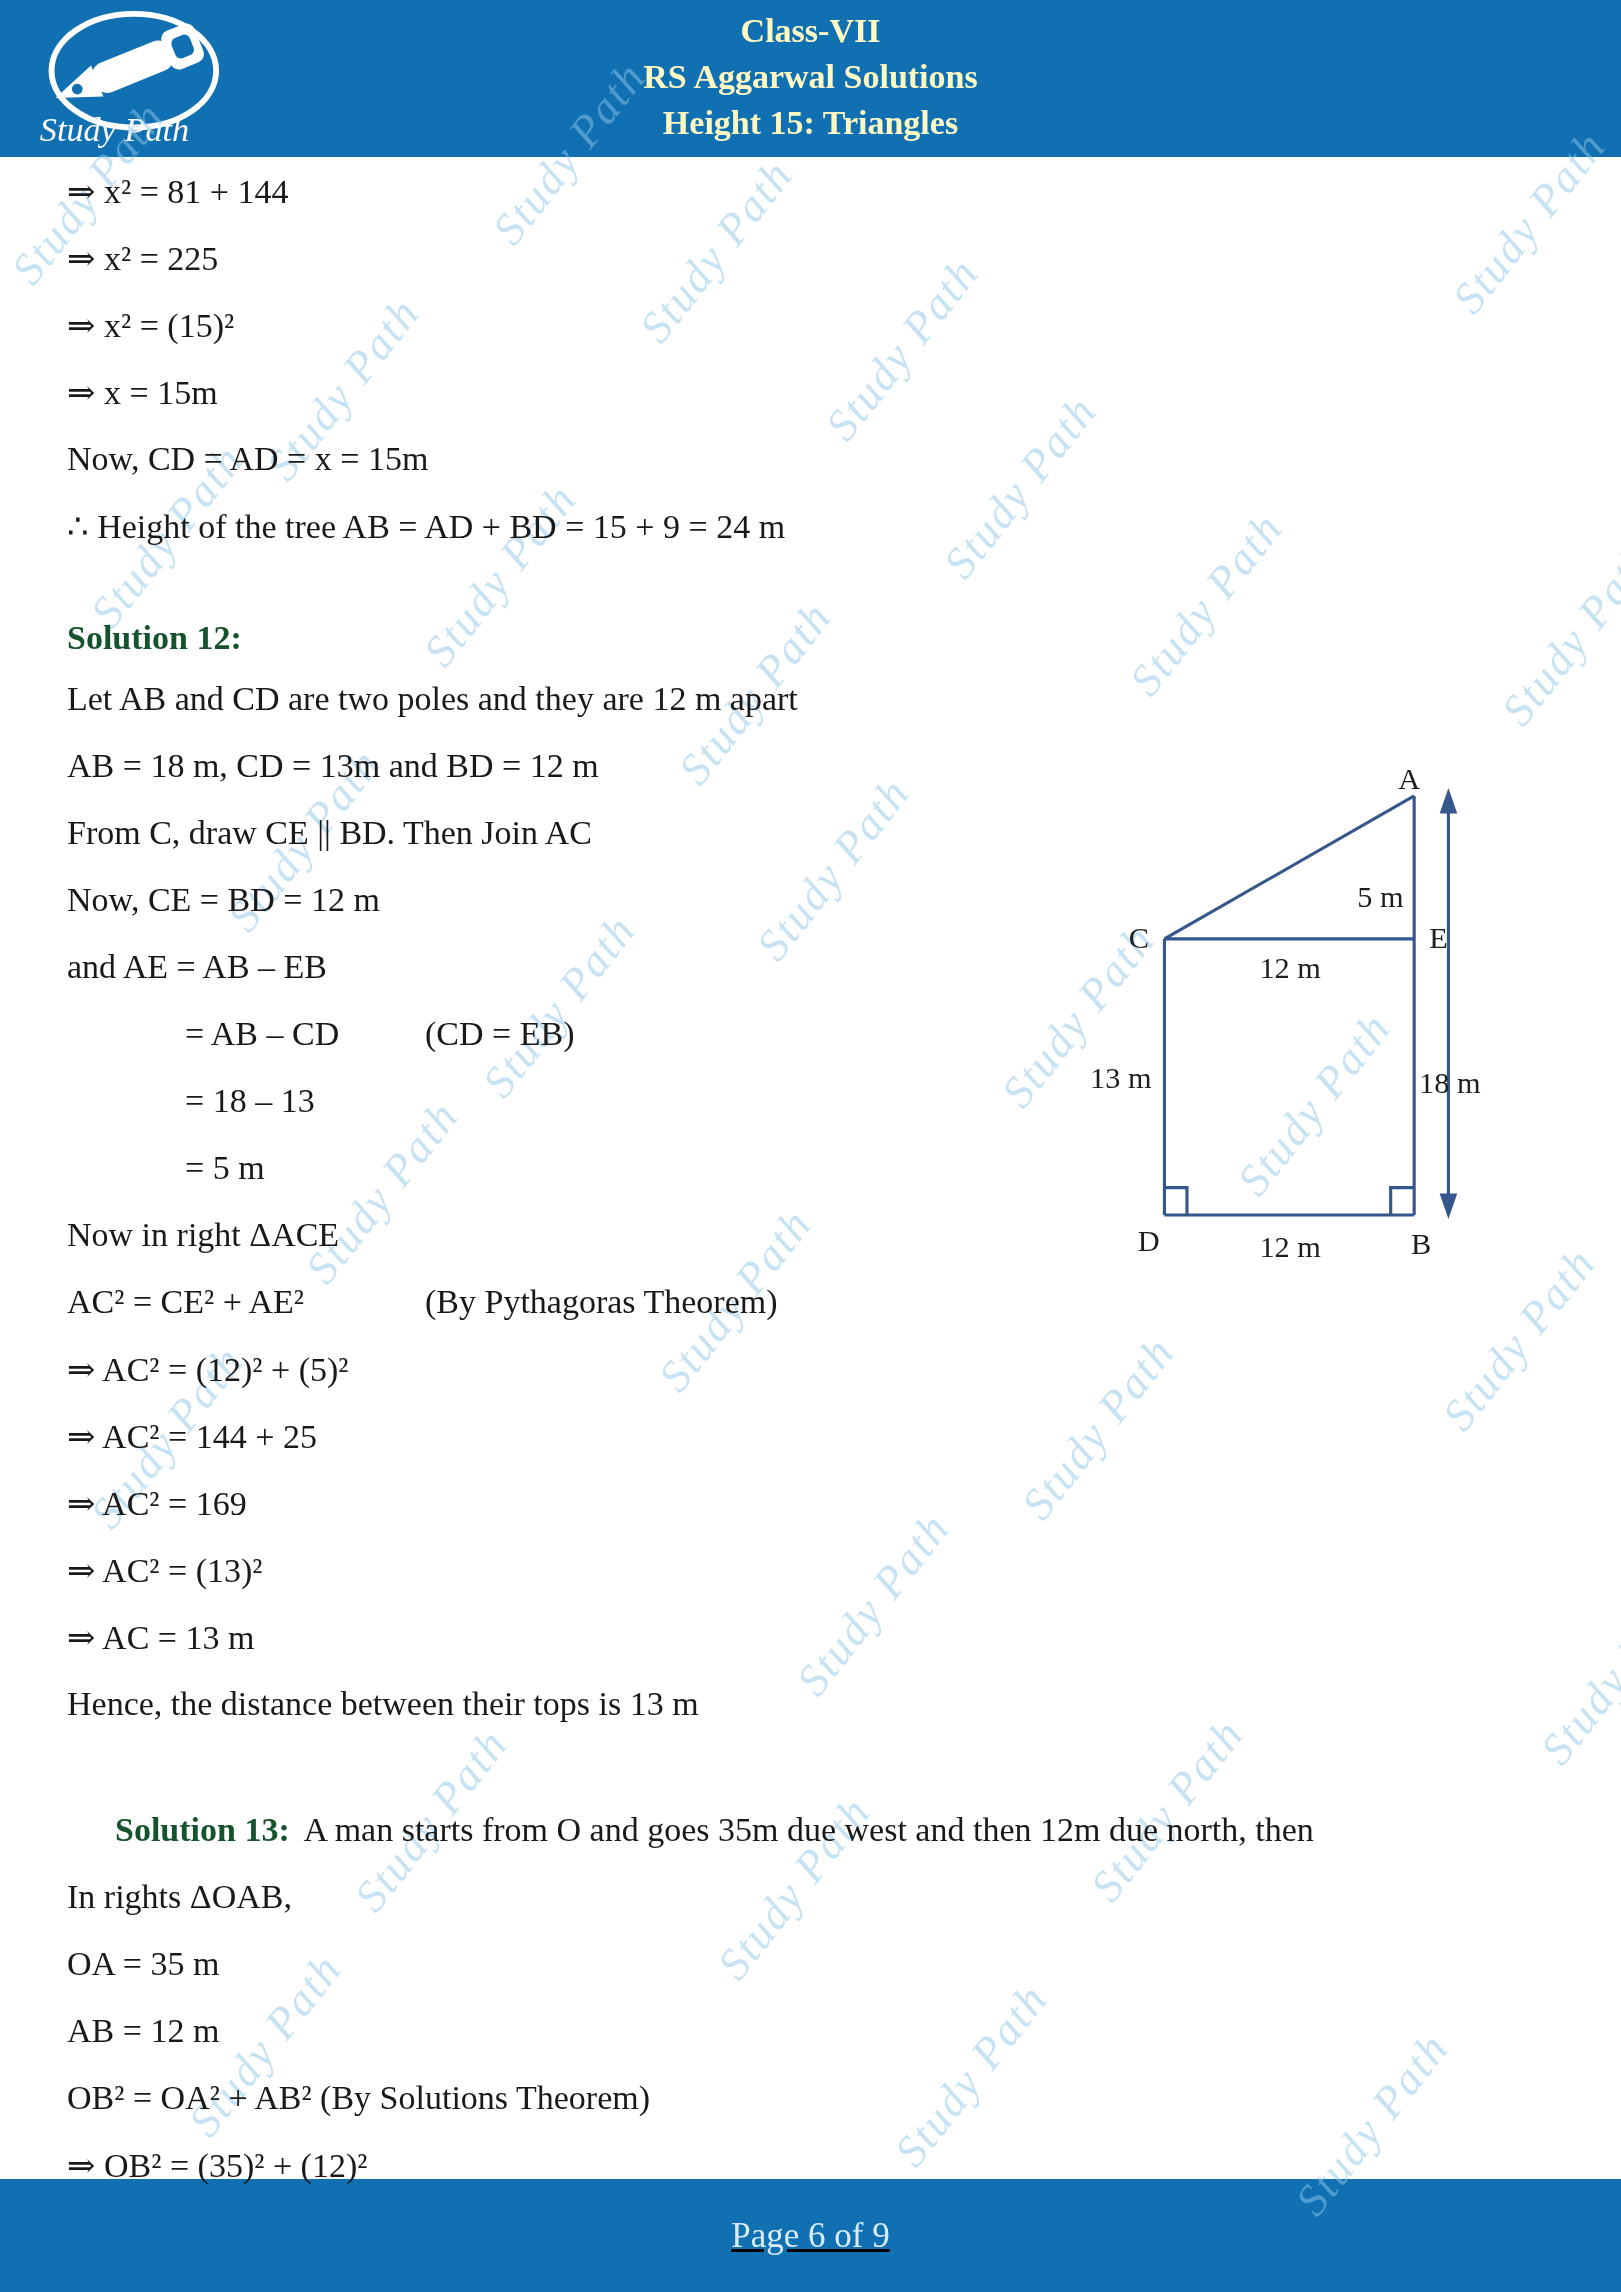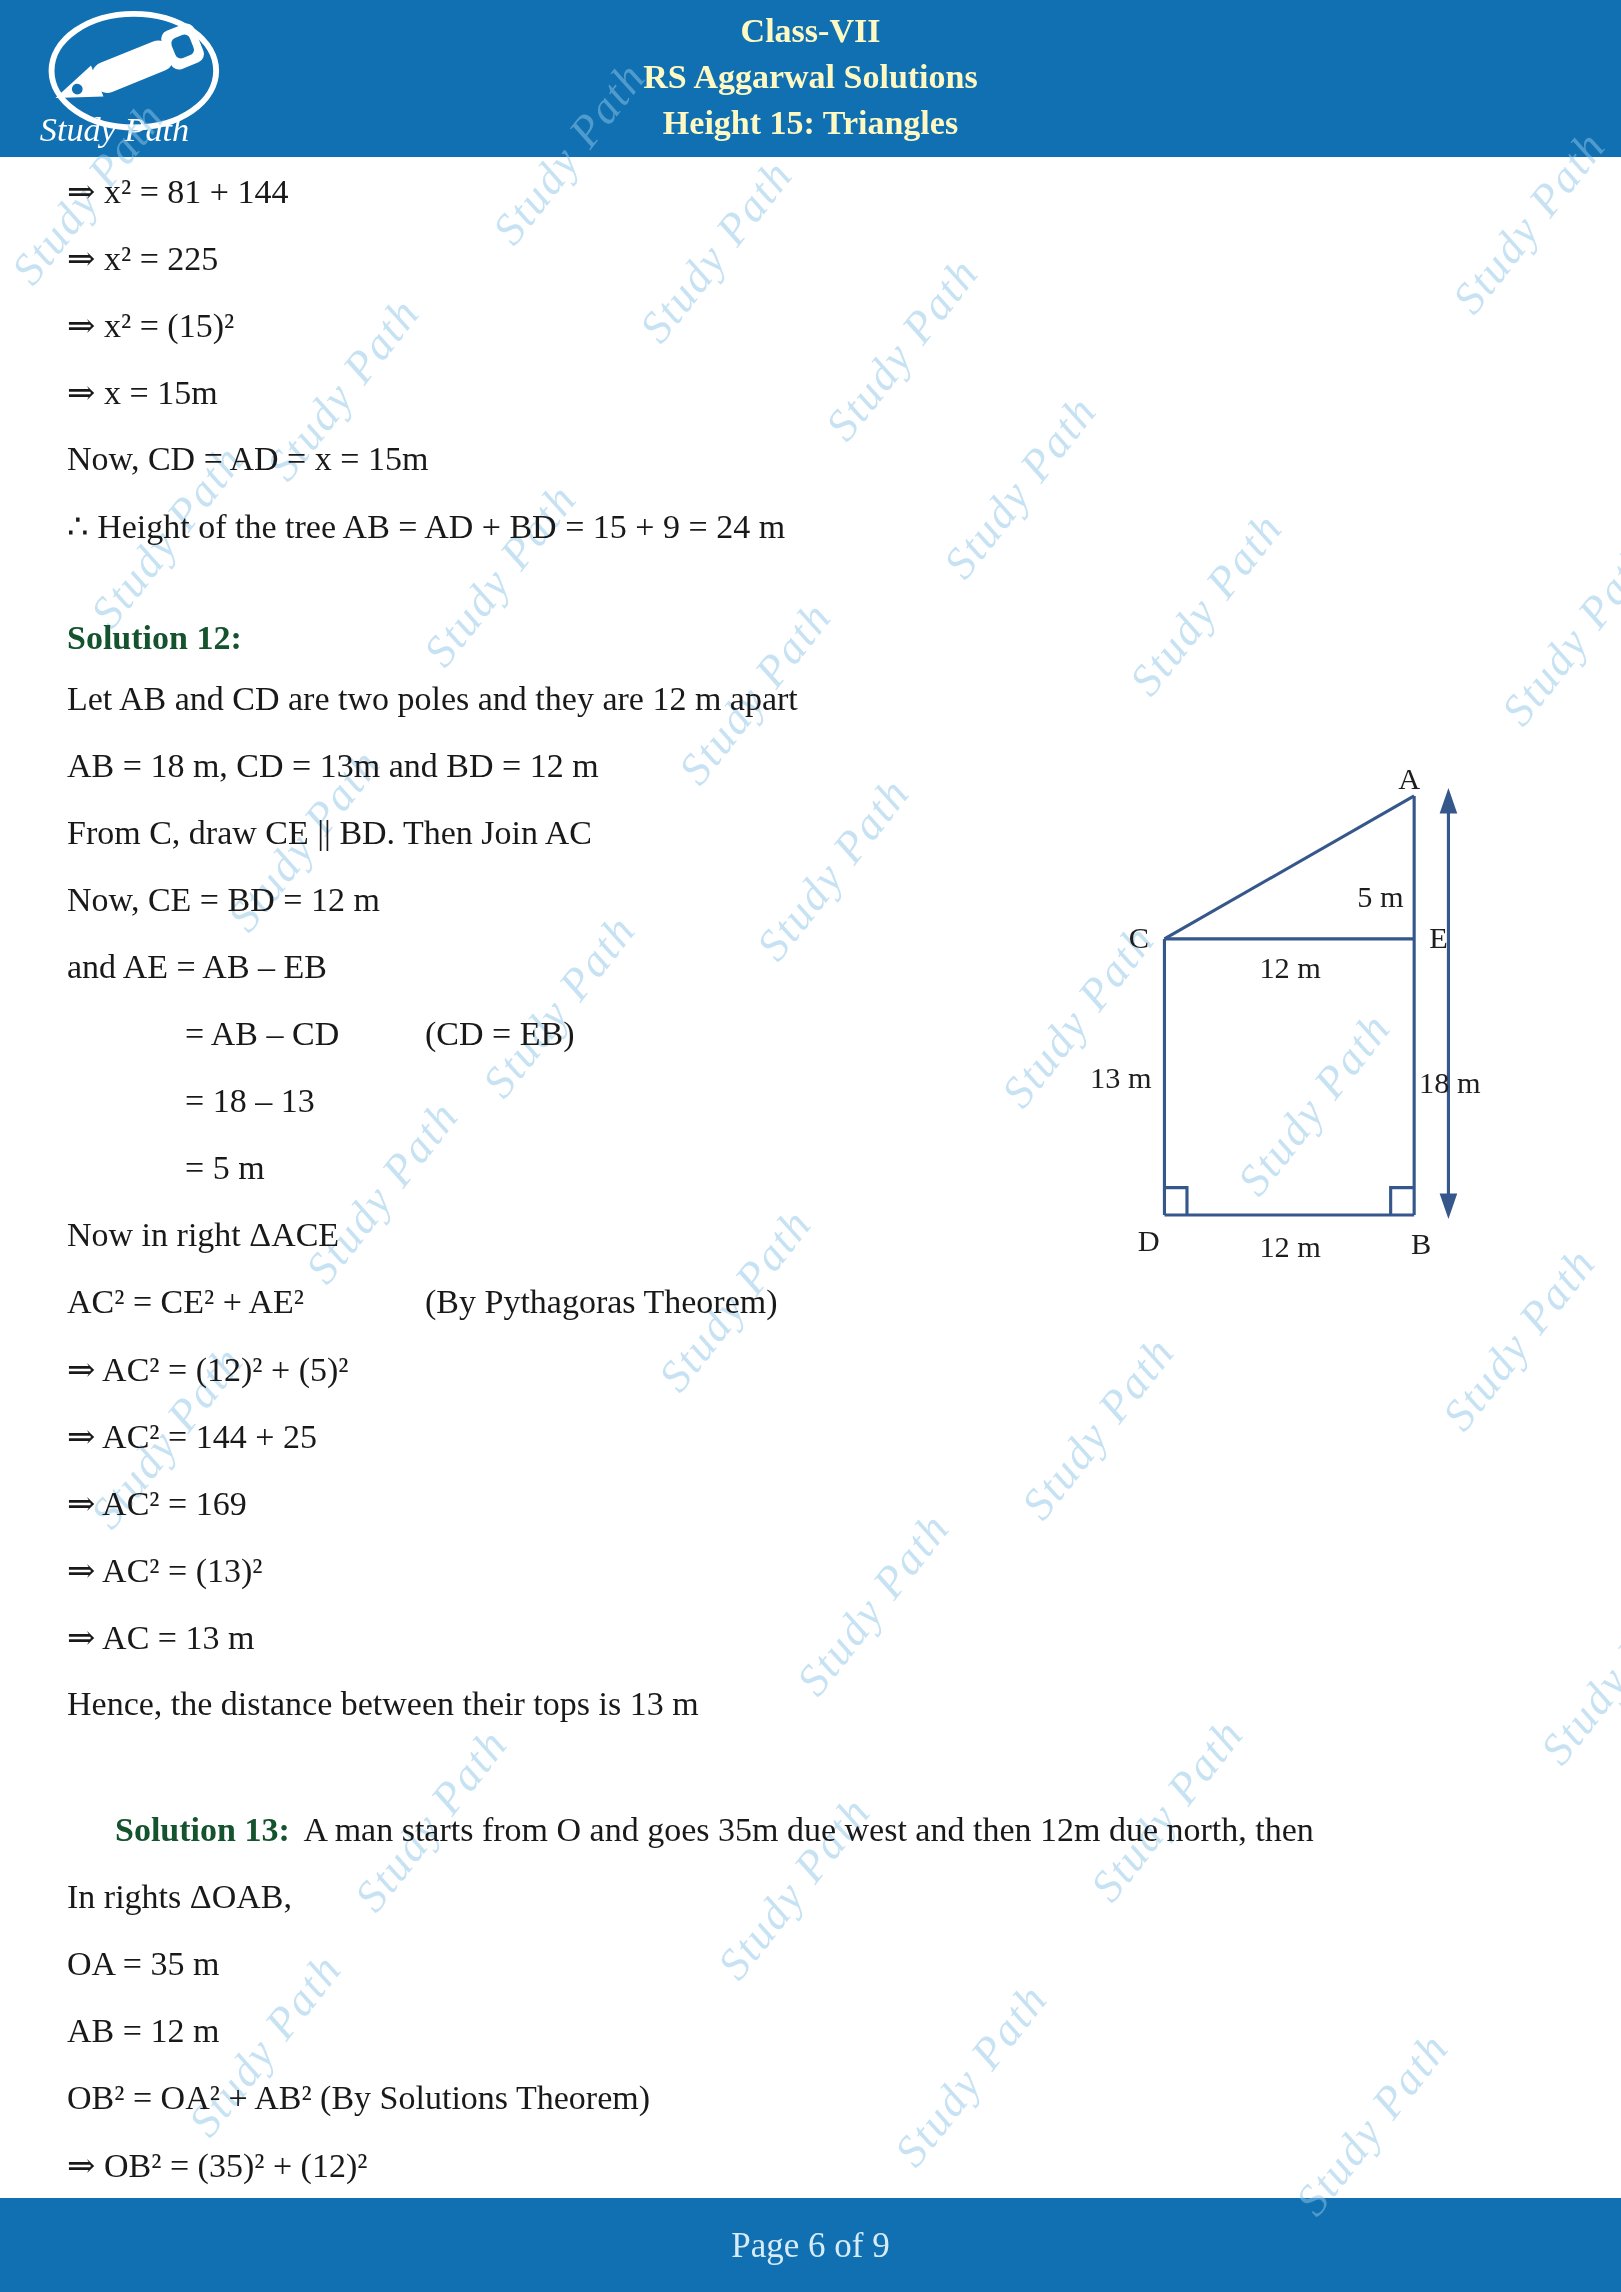--- a/index.html
+++ b/index.html
@@ -4,21 +4,21 @@
 <style>
   html,body{margin:0;padding:0;background:#e8e8e8;}
   #page{
     position:relative; width:1621px; height:2293px; background:#ffffff;
     overflow:hidden; font-family:"Liberation Serif","DejaVu Serif",serif;
     margin:0 auto;
   }
   
   .bar{position:absolute;left:0;right:0;background:#1070b2;}
   #header{top:0;height:157px;}
-  #footer{bottom:0;height:95px;display:flex;align-items:center;justify-content:center;}
+  #footer{bottom:0;height:114px;display:flex;align-items:center;justify-content:center;text-decoration:underline;}
   .hdr-title{
     position:absolute;left:0;right:0;top:7.8px;text-align:center;
     color:#fef9c3;font-size:34px;line-height:46px;font-weight:bold;
   }
   .ftr-text{color:#d8ecf8;font-size:35px;}
   
   #logo{position:absolute;left:21.6px;top:7.8px;}
   .logo-script{font-family:"Liberation Serif",serif;font-style:italic;font-size:35px;fill:#ffffff;}
   
   .wm{

